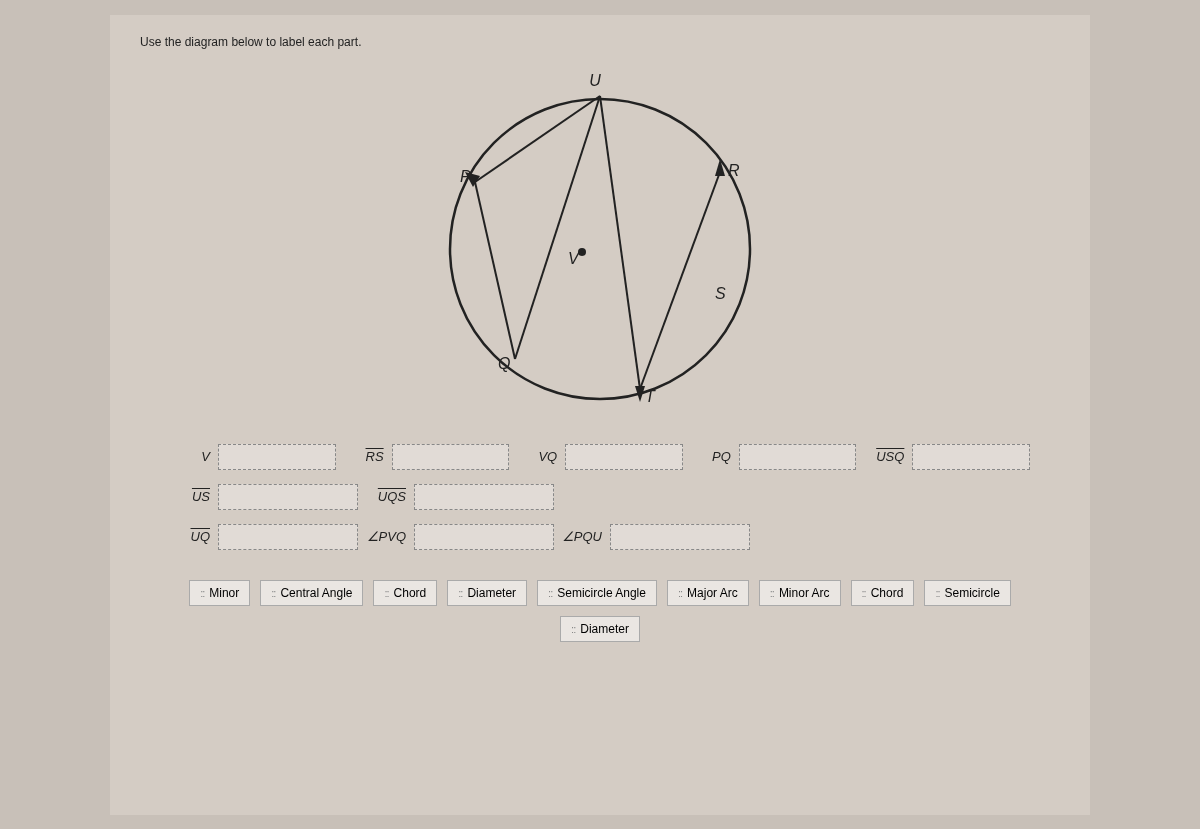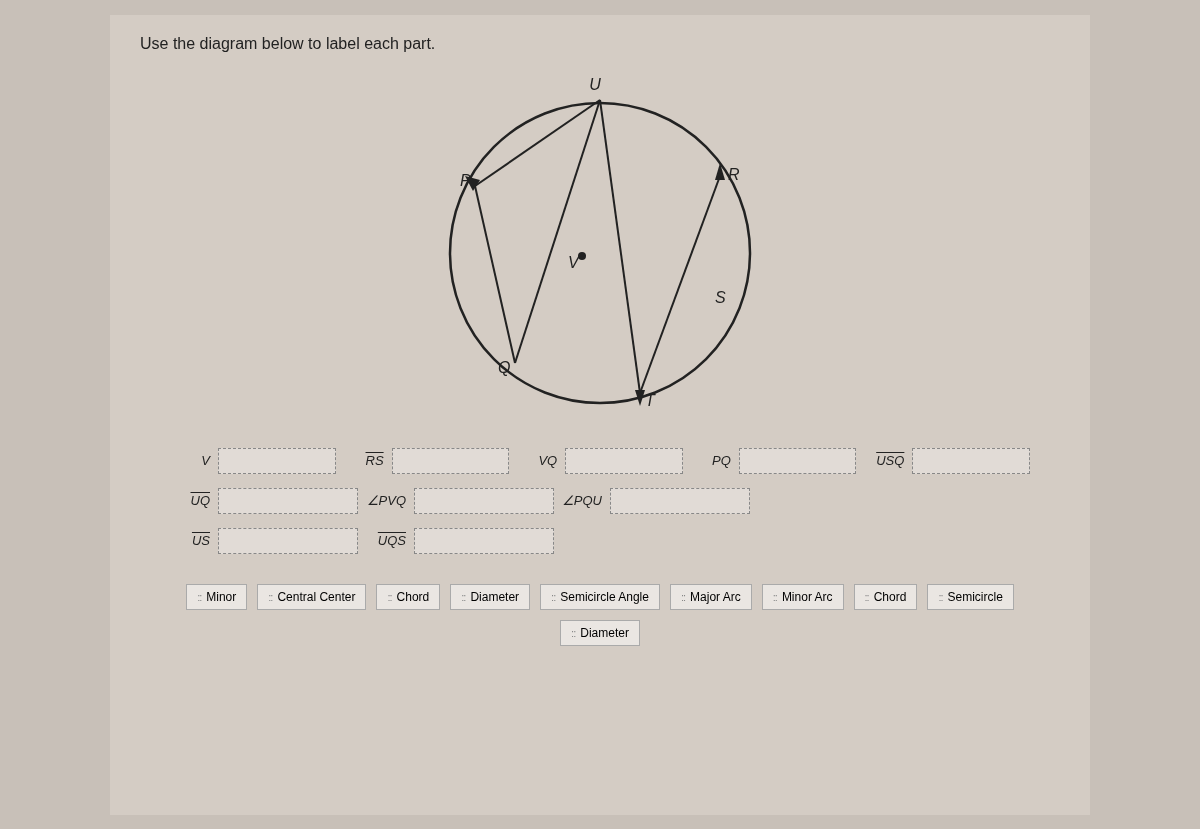--- a/index.html
+++ b/index.html
@@ -14,21 +14,21 @@
       justify-content: center;
     }
     .main-container {
       background: #d4ccc4;
       width: 980px;
       height: 800px;
       padding: 20px 30px;
       position: relative;
     }
     .instruction {
-      font-size: 16px;
+      font-size: 12px;
       color: #222;
       margin-bottom: 15px;
     }
     .diagram-area {
       display: flex;
       justify-content: center;
       margin-bottom: 20px;
     }
     .diagram-svg {
       width: 380px;
@@ -138,47 +138,47 @@
       <div class="drop-box"></div>
 
       <span class="label-name">PQ</span>
       <div class="drop-box"></div>
 
       <span class="label-name"><span class="overline">USQ</span></span>
       <div class="drop-box"></div>
     </div>
 
     <div class="label-row">
+      <span class="label-name"><span class="overline">US</span></span>
+      <div class="drop-box"></div>
+
+      <span class="label-name"><span class="overline">UQS</span></span>
+      <div class="drop-box"></div>
+    </div>
+
+    <div class="label-row">
       <span class="label-name"><span class="overline">UQ</span></span>
       <div class="drop-box"></div>
 
       <span class="label-name">∠PVQ</span>
       <div class="drop-box"></div>
 
       <span class="label-name">∠PQU</span>
       <div class="drop-box"></div>
     </div>
-
-    <div class="label-row">
-      <span class="label-name"><span class="overline">US</span></span>
-      <div class="drop-box"></div>
-
-      <span class="label-name"><span class="overline">UQS</span></span>
-      <div class="drop-box"></div>
-    </div>
   </div>
 
   <div class="drag-items-row">
     <div class="drag-item">
       <span class="drag-dots">::</span>
       <span>Minor</span>
     </div>
     <div class="drag-item">
       <span class="drag-dots">::</span>
-      <span>Central Center</span>
+      <span>Central Angle</span>
     </div>
     <div class="drag-item">
       <span class="drag-dots">::</span>
       <span>Chord</span>
     </div>
     <div class="drag-item">
       <span class="drag-dots">::</span>
       <span>Diameter</span>
     </div>
     <div class="drag-item">

